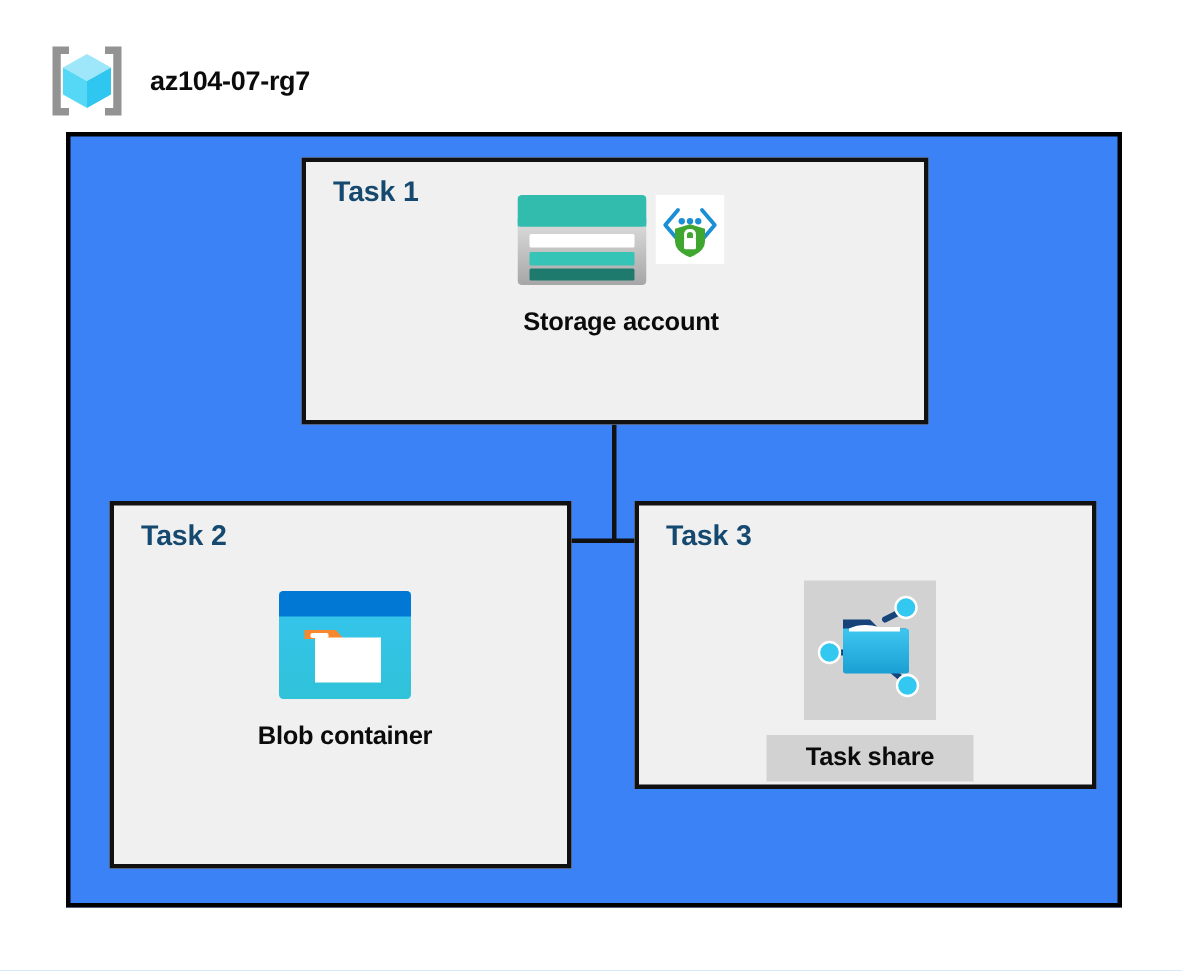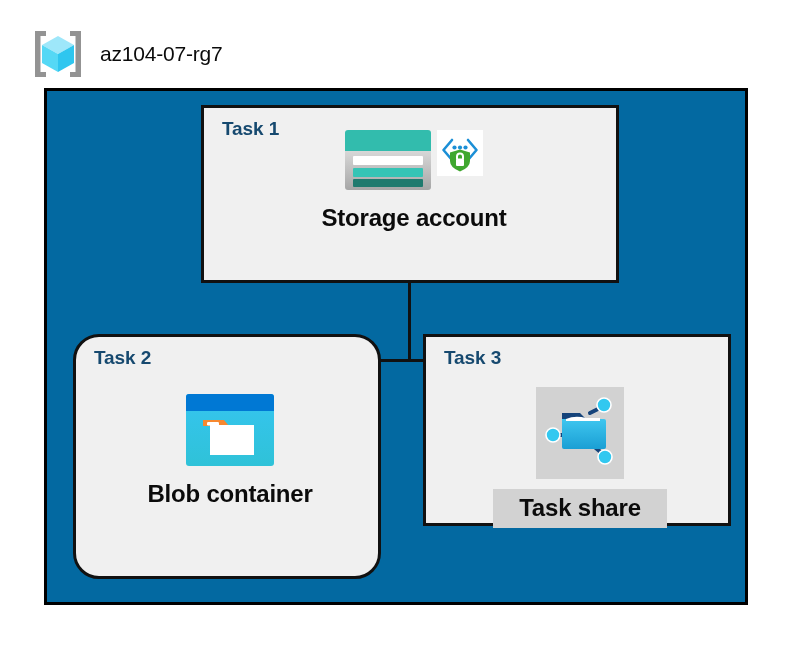--- a/index.html
+++ b/index.html
@@ -29,58 +29,57 @@
     display: flex;
     align-items: center;
     gap: 14px;
   }
   .rg-icon {
     width: 56px;
     height: 52px;
     display: block;
   }
   .rg-title {
-    font-size: 21px;
-    font-weight: normal;
+    font-size: 18px;
+    font-weight: bold;
     color: #0b0b0b;
     letter-spacing: -0.2px;
     white-space: nowrap;
   }
 
   
   .rg-box {
     position: absolute;
     left: 44px;
     top: 88px;
     width: 704px;
     height: 517px;
     border: 3px solid #000000;
     box-sizing: border-box;
-    background: #0369a1;
+    background: #3b82f6;
   }
 
   
   .panel {
     position: absolute;
     background: #f0f0f0;
     border: 3px solid #111111;
     box-sizing: border-box;
   }
   .panel-task1 {
     left: 154px;
     top: 14px;
     width: 418px;
     height: 178px;
   }
   .panel-task2 {
     left: 26px;
     top: 243px;
     width: 308px;
     height: 245px;
-    border-radius: 26px;
   }
   .panel-task3 {
     left: 376px;
     top: 243px;
     width: 308px;
     height: 192px;
   }
 
   .panel-label {
     position: absolute;
@@ -100,21 +99,21 @@
     align-items: center;
   }
   .node-icons {
     display: flex;
     align-items: flex-start;
     justify-content: center;
     gap: 6px;
   }
   .node-caption {
     margin-top: 10px;
-    font-size: 24px;
+    font-size: 17px;
     font-weight: bold;
     color: #0b0b0b;
     white-space: nowrap;
     letter-spacing: -0.2px;
   }
   .node-caption.highlight {
     background: #d2d2d2;
     padding: 5px 26px 6px 26px;
   }
   .icon-plate {

